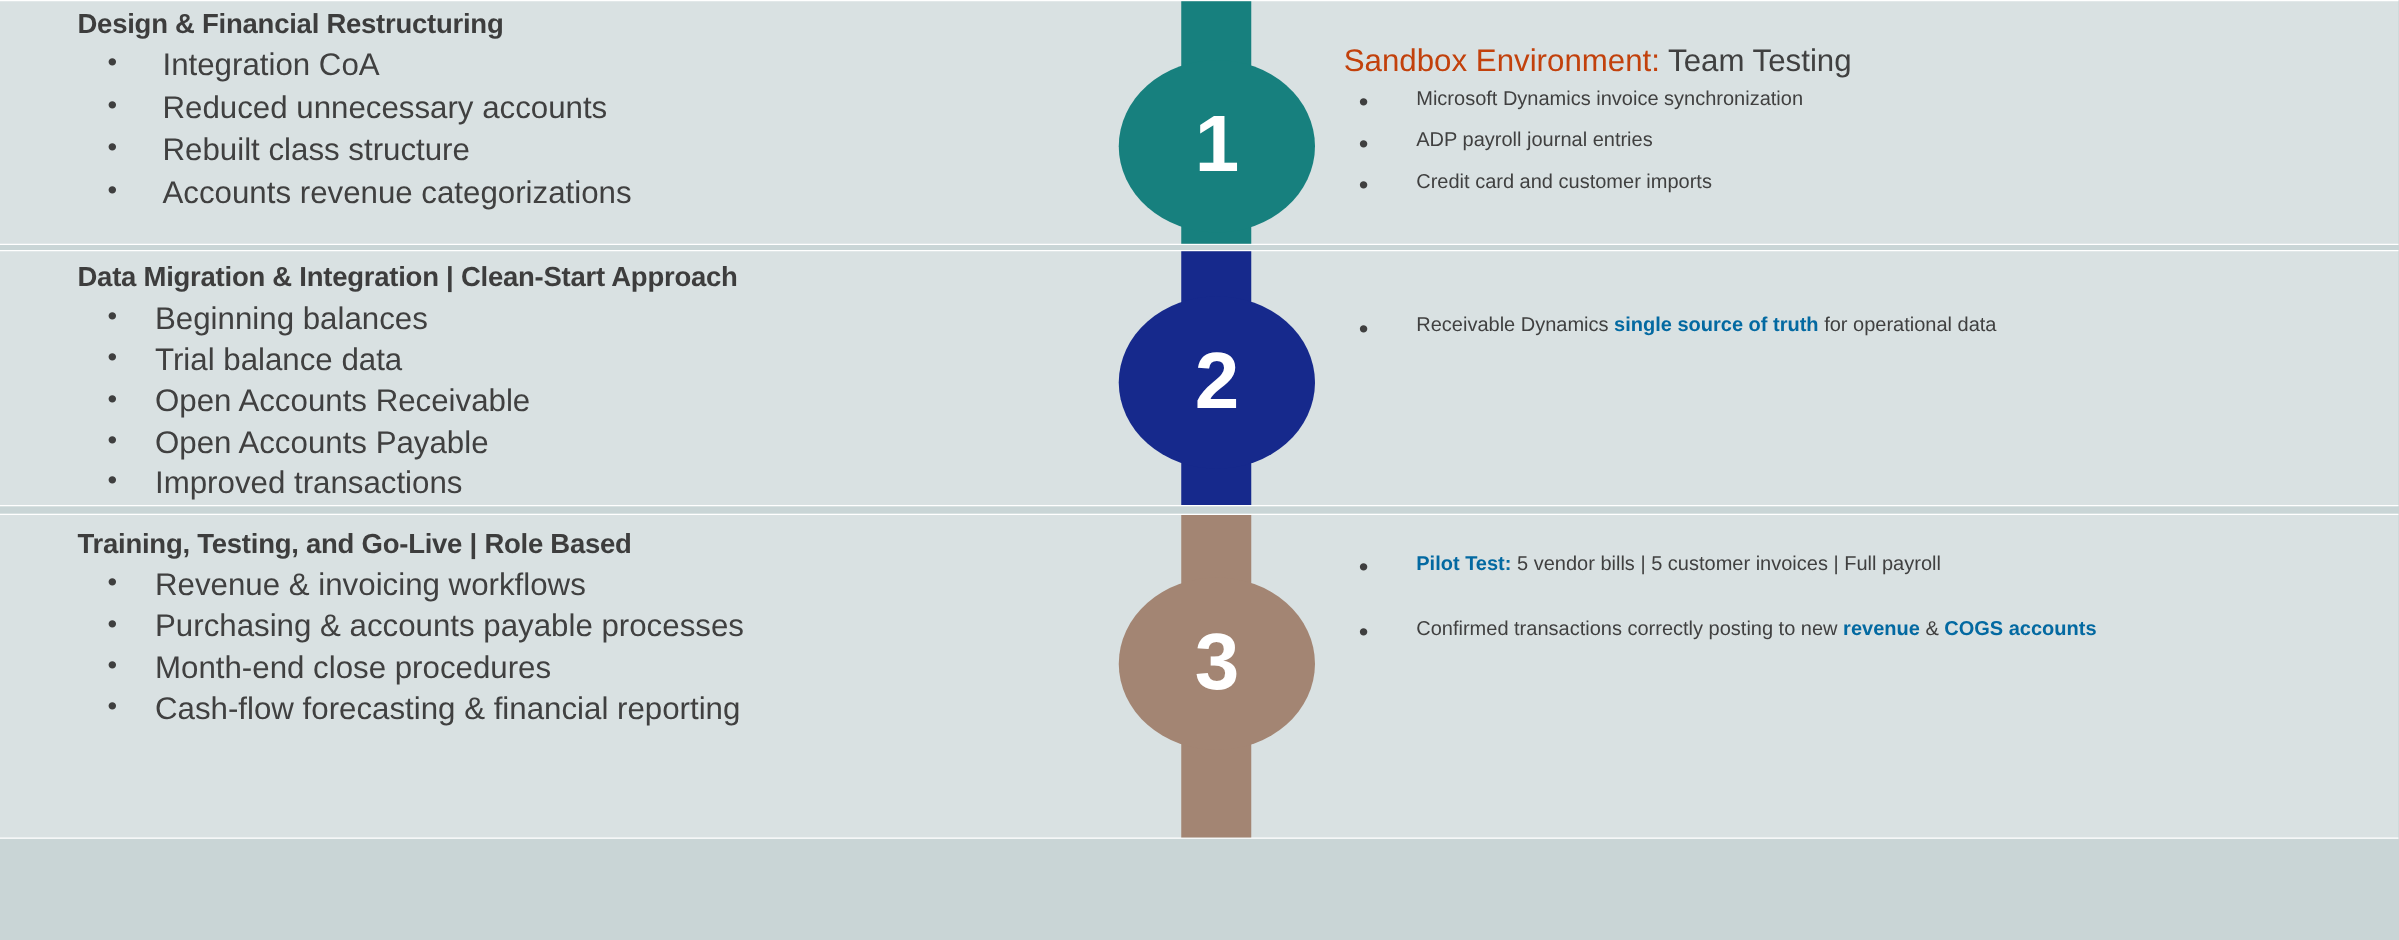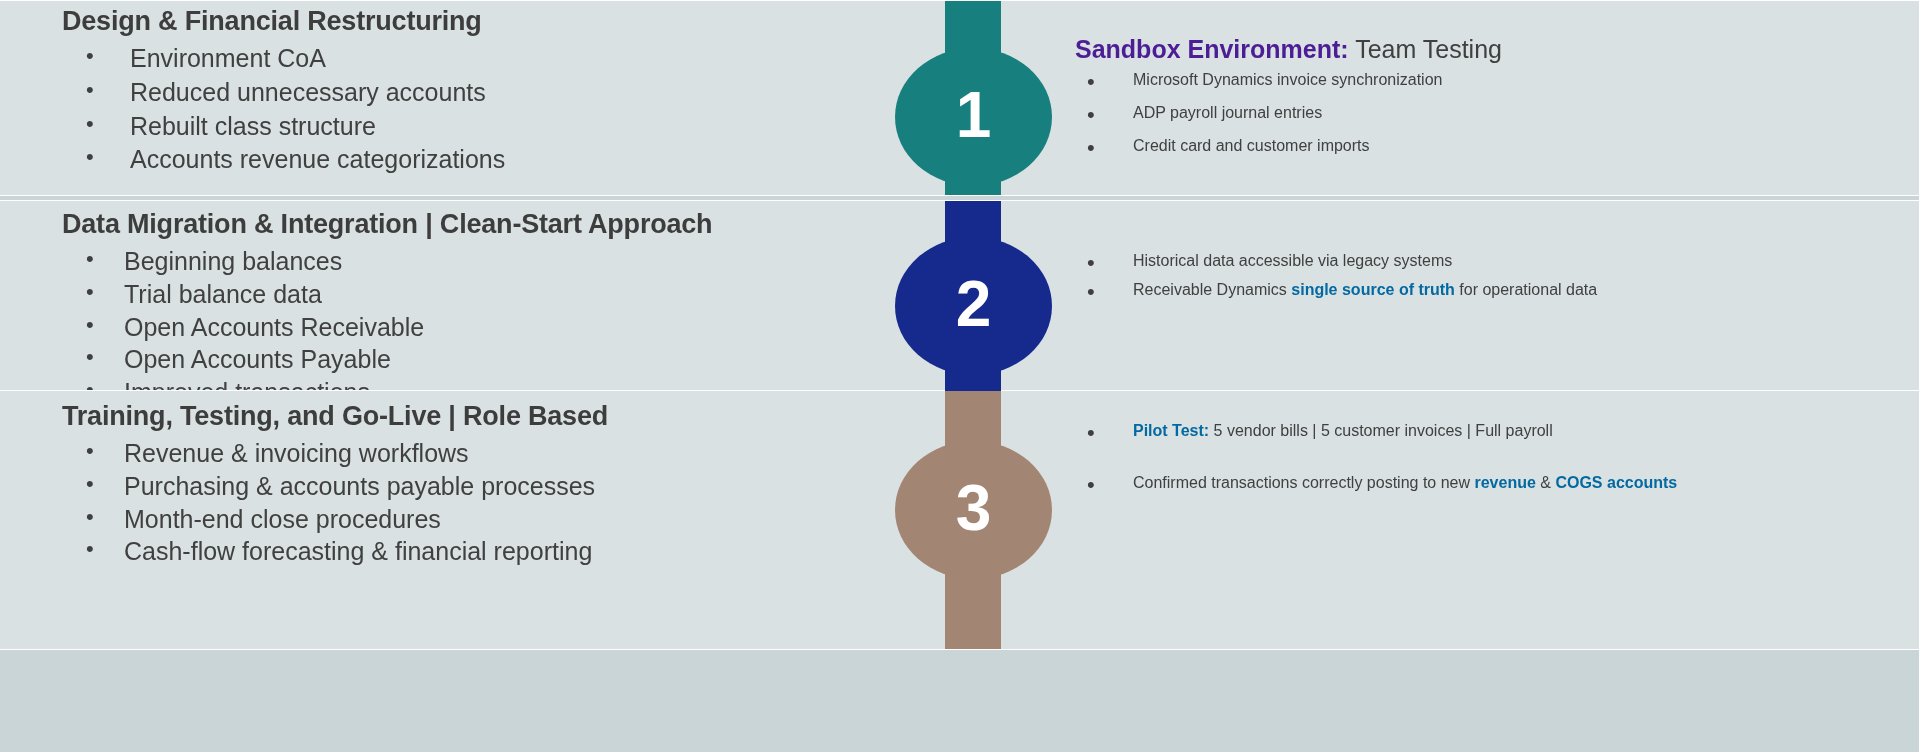--- a/index.html
+++ b/index.html
@@ -26,21 +26,21 @@
     position: absolute;
     left: 0;
     width: 1919px;
     background: #d9e1e2;
     box-sizing: border-box;
     border-top: 1px solid #ffffff;
     border-bottom: 1px solid #ffffff;
   }
   .row-1 { top: 0px;   height: 196px; }
   .row-2 { top: 200px; height: 205px; }
-  .row-3 { top: 390px; height: 260px; }
+  .row-3 { top: 411px; height: 260px; }
 
   .row-inner {
     position: relative;
     width: 100%;
     height: 100%;
   }
 
   
   .left-col {
     position: absolute;
@@ -49,21 +49,21 @@
     width: 900px;
     box-sizing: border-box;
     padding-left: 62px;
     padding-right: 14px;
   }
   .row-1 .left-col { padding-top: 5px; }
   .row-2 .left-col { padding-top: 8px; }
   .row-3 .left-col { padding-top: 10px; }
 
   .panel-title {
-    font-size: 27px;
+    font-size: 22px;
     font-weight: bold;
     color: #3d3d3d;
     letter-spacing: -0.2px;
     line-height: 1.18;
     margin: 0 0 6px 0;
     white-space: nowrap;
   }
 
   ul.blist {
     list-style: none;
@@ -104,21 +104,21 @@
   .row-2 .right-col { padding-top: 50px; }
   .row-3 .right-col { padding-top: 30px; }
 
   .lead-line {
     font-size: 25px;
     color: #404040;
     line-height: 1.2;
     margin: 0 0 6px 0;
     white-space: nowrap;
   }
-  .lead-line b { font-weight: bold; color: #4c1d95; text-align: center; }
+  .lead-line b { font-weight: normal; color: #c2410c; text-align: center; }
 
   ul.rlist {
     list-style: none;
     margin: 0;
     padding: 0;
   }
   ul.rlist > li {
     position: relative;
     color: #404040;
     font-size: 16px;
@@ -182,21 +182,21 @@
 <body>
 
 <div id="stage">
 
   <section class="row row-1">
     <div class="row-inner">
 
       <div class="left-col">
         <h2 class="panel-title">Design &amp; Financial Restructuring</h2>
         <ul class="blist">
-          <li>Environment CoA</li>
+          <li>Integration CoA</li>
           <li>Reduced unnecessary accounts</li>
           <li>Rebuilt class structure</li>
           <li>Accounts revenue categorizations</li>
         </ul>
       </div>
 
       <div class="spine teal" style="background: rgb(23, 128, 126);"></div>
       <div class="marker teal" style="background: rgb(23, 128, 126);">
         <span class="marker-num">1</span>
       </div>
@@ -229,21 +229,20 @@
         </ul>
       </div>
 
       <div class="spine navy" style="background: rgb(22, 41, 140);"></div>
       <div class="marker navy" style="background: rgb(22, 41, 140);">
         <span class="marker-num">2</span>
       </div>
 
       <div class="right-col">
         <ul class="rlist">
-          <li><span>Historical data accessible via legacy systems</span></li>
           <li><span>Receivable Dynamics </span><b>single source of truth</b><span> for operational data</span></li>
         </ul>
       </div>
 
     </div>
   </section>
 
   <section class="row row-3">
     <div class="row-inner">
 

